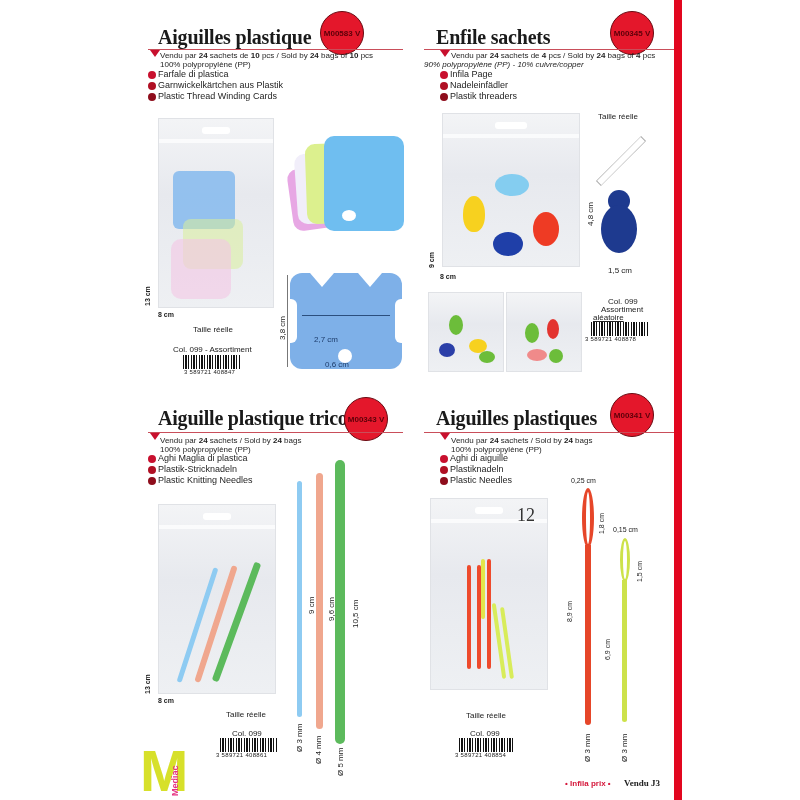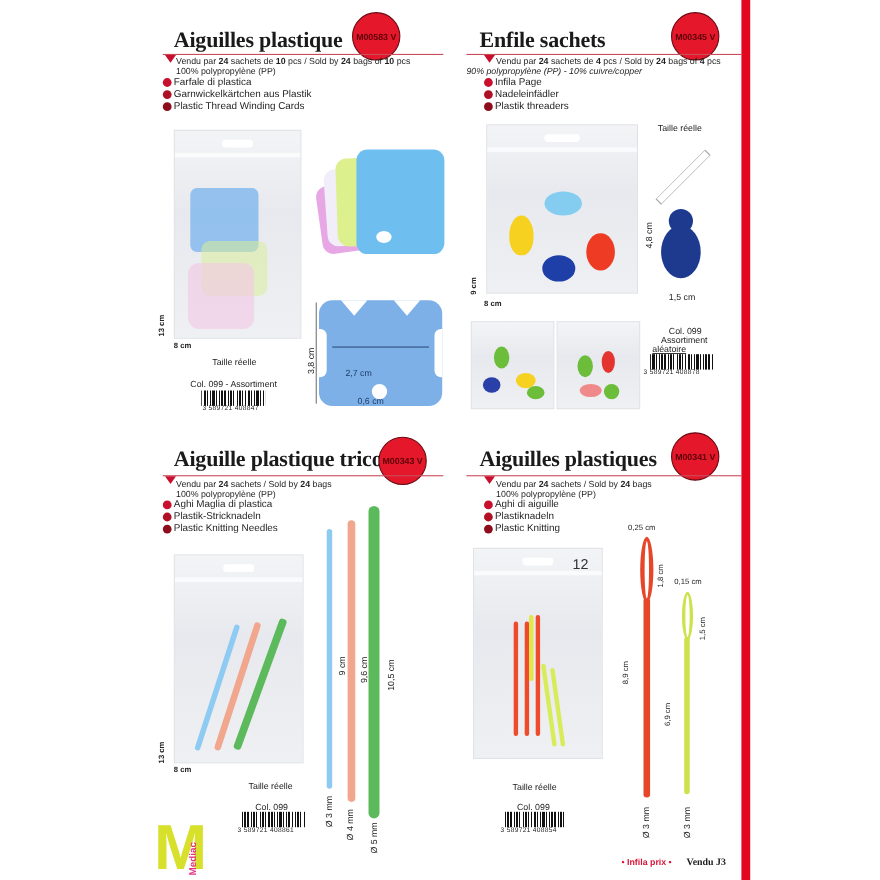--- a/index.html
+++ b/index.html
@@ -227,28 +227,28 @@
     <div class="row">
         <span class="dot"></span>
         <span>Aghi di aiguille</span>
       </div>
     <div class="row">
         <span class="dot d2"></span>
         <span>Plastiknadeln</span>
       </div>
     <div class="row">
         <span class="dot d3"></span>
-        <span>Plastic Knitting</span>
+        <span>Plastic Needles</span>
       </div>
   </div>
 
   <div class="bag" style="left:430px;top:498px;width:116px;height:190px;">
     <div class="hole"></div>
       <div class="seal"></div>
-    <div class="abs" style="right:12px;top:6px;font-family:Liberation Sans, sans-serif;font-size:13px;color:#333;">12</div>
+    <div class="abs" style="right:12px;top:6px;font-family:Liberation Serif, serif;font-size:18px;color:#333;">12</div>
     <div class="abs" style="left:36px;top:66px;width:4px;height:104px;background:#ee4a2c;border-radius:2px;"></div>
     <div class="abs" style="left:46px;top:66px;width:4px;height:104px;background:#ee4a2c;border-radius:2px;"></div>
     <div class="abs" style="left:56px;top:60px;width:4px;height:110px;background:#ee4a2c;border-radius:2px;"></div>
     <div class="abs" style="left:50px;top:60px;width:4px;height:60px;background:#e3e64a;border-radius:2px;"></div>
     <div class="abs" style="left:66px;top:104px;width:4px;height:76px;background:#d8ec5a;border-radius:2px;transform:rotate(-8deg);"></div>
     <div class="abs" style="left:74px;top:108px;width:4px;height:72px;background:#d8ec5a;border-radius:2px;transform:rotate(-8deg);"></div>
   </div>
   <div class="cap" style="left:466px;top:711px;">Taille réelle</div>
   <div class="cap" style="left:470px;top:729px;">Col. 099</div>
   <div class="barcode" style="left:459px;top:738px;width:56px;"></div>

